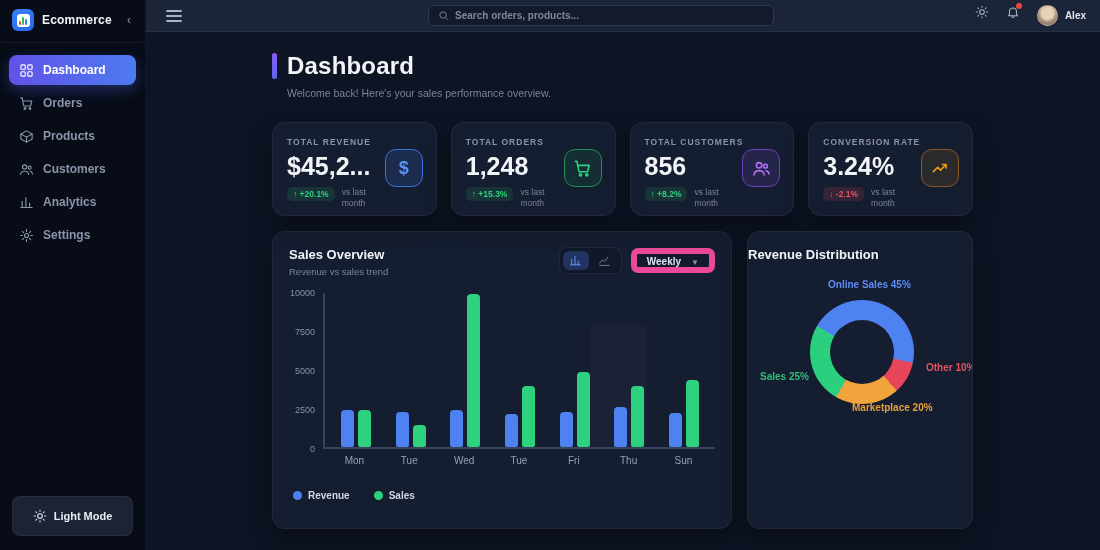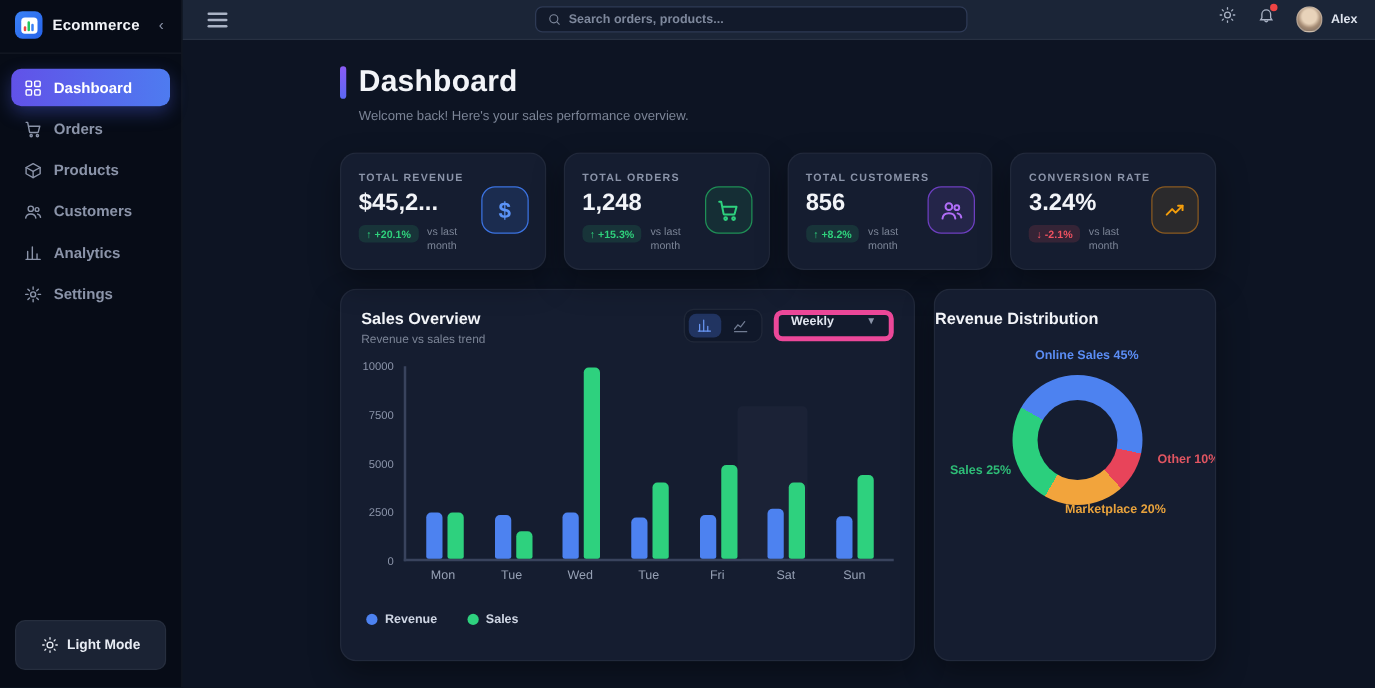--- a/index.html
+++ b/index.html
@@ -81,21 +81,21 @@
   h1.page-title { font-size:24px; font-weight:800; letter-spacing:.2px; }
   .page-sub { font-size:10.5px; color:#7b8496; margin:7px 0 0 15px; }
   
   .stats-row { display:grid; grid-template-columns:repeat(4,1fr); gap:14px; margin-top:23px; }
   .card {
     background:#151d30; border:1px solid rgba(255,255,255,.055);
     border-radius:13px; box-shadow:0 10px 24px rgba(0,0,0,.35);
   }
   .stat-card { position:relative; height:94px; padding:14px; overflow:hidden; }
   .stat-label { font-size:8.5px; font-weight:bold; letter-spacing:1px; color:#8a93a8; }
-  .stat-value { font-size:19px; font-weight:800; margin-top:5px; white-space:nowrap; overflow:hidden; max-width:100px; }
+  .stat-value { font-size:25px; font-weight:800; margin-top:5px; white-space:nowrap; overflow:hidden; max-width:100px; }
   .stat-foot { display:flex; align-items:flex-start; gap:7px; margin-top:6px; }
   .badge { font-size:8.5px; font-weight:bold; border-radius:5px; padding:2px 6px; white-space:nowrap; }
   .badge.up { color:#2fd17c; background:rgba(46,209,124,.13); }
   .badge.down { color:#ef5261; background:rgba(239,82,97,.15); }
   .stat-note { font-size:8.5px; color:#7b8496; max-width:46px; line-height:1.3; }
   .stat-icon {
     position:absolute; right:13px; top:26px; width:38px; height:38px; border-radius:11px;
     display:flex; align-items:center; justify-content:center;
   }
   .stat-icon svg { width:19px; height:19px; fill:none; stroke-width:2; stroke-linecap:round; stroke-linejoin:round; }
@@ -105,22 +105,22 @@
   .sales-card { height:298px; padding:15px 16px; }
   .card-head { display:flex; align-items:flex-start; }
   .card-title { font-size:13px; font-weight:800; }
   .card-sub { font-size:9.5px; color:#7b8496; margin-top:4px; }
   .head-ctrls { margin-left:auto; display:flex; gap:9px; align-items:center; }
   .toggle-group { background:#10182a; border:1px solid rgba(255,255,255,.07); border-radius:8px; padding:3px; display:flex; gap:3px; }
   .toggle-btn { width:26px; height:19px; border-radius:6px; display:flex; align-items:center; justify-content:center; color:#707b92; cursor:pointer; }
   .toggle-btn.active { background:rgba(79,124,240,.28); color:#6a97f5; }
   .toggle-btn svg { width:13px; height:13px; stroke:currentColor; fill:none; stroke-width:1.8; stroke-linecap:round; }
   .select {
-    height:25px; border:4px solid #ec4899; background:#131b2d; border-radius:7px;
-    display:flex; align-items:flex-start; gap:26px; padding:0 10px; cursor:pointer;
+    height:25px; border:6px solid #ec4899; background:#131b2d; border-radius:7px;
+    display:flex; align-items:flex-end; gap:10px; padding:0 10px; cursor:pointer;
   }
   .select-label { font-size:10px; font-weight:bold; color:#dfe4ee; }
   .select .chev { font-size:8px; color:#8b94a9; }
   
   .chart-wrap { display:flex; margin-top:16px; }
   .y-axis { position:relative; width:34px; height:156px; flex:0 0 auto; }
   .y-axis span { position:absolute; right:8px; transform:translateY(-50%); font-size:9px; color:#8a93a8; }
   .plot {
     position:relative; flex:1; height:156px;
     border-left:2px solid #39435d; border-bottom:2px solid #39435d;
@@ -397,21 +397,21 @@
               <div class="bar" style="height: 67px; background: rgb(46, 209, 126);"></div>
             </div>
           </div>
       </div>
       <div class="x-axis" id="x-axis">
           <span>Mon</span>
           <span>Tue</span>
           <span>Wed</span>
           <span>Tue</span>
           <span>Fri</span>
-          <span>Sat</span>
+          <span>Thu</span>
           <span>Sun</span>
         </div>
       <div class="legend" id="legend">
           <div class="legend-item">
             <span class="legend-dot" style="background:#4d82f0"></span>
             <span>Revenue</span>
           </div>
           <div class="legend-item">
             <span class="legend-dot" style="background:#2ed17e"></span>
             <span>Sales</span>

